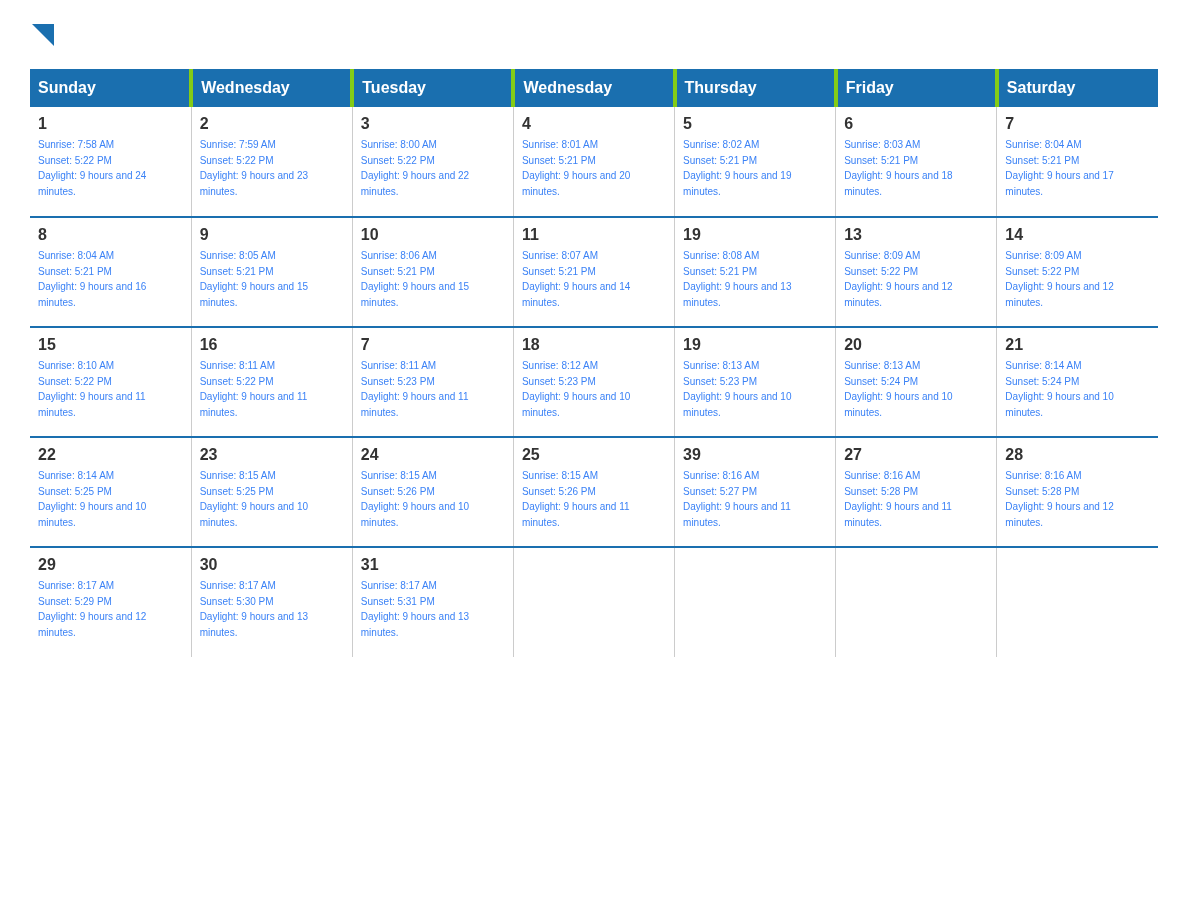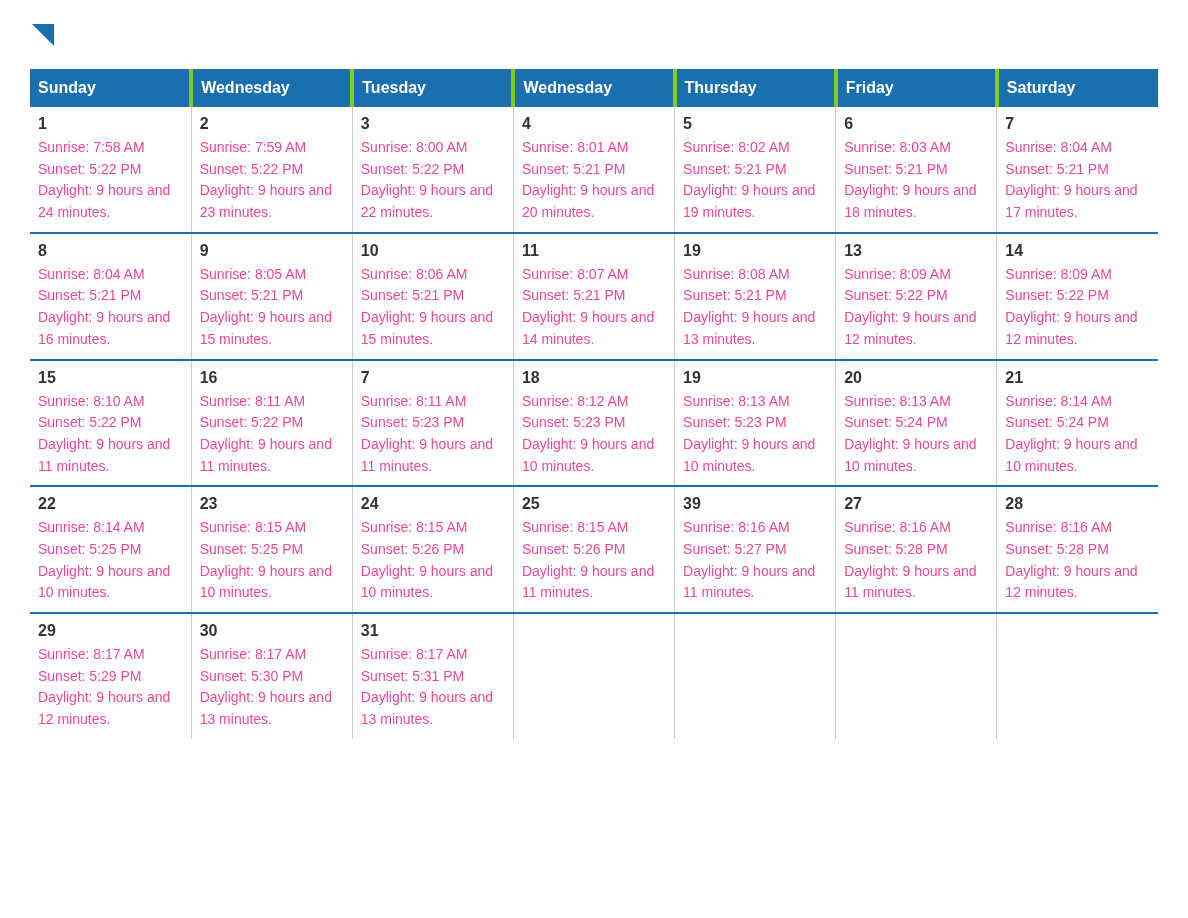--- a/index.html
+++ b/index.html
@@ -78,22 +78,22 @@
       border-right: none;
     }
     .day-num {
       font-size: 16px;
       font-weight: bold;
       color: #333;
       display: block;
       margin-bottom: 4px;
     }
     .day-info {
-      font-size: 14px;
-      color: #ec4899;
+      font-size: 10px;
+      color: #3b82f6;
       line-height: 1.55;
     }
     .empty-cell {
       background: #fff;
     }
     tbody tr:last-child {
       border-bottom: none;
     }
   </style>
 </head>

